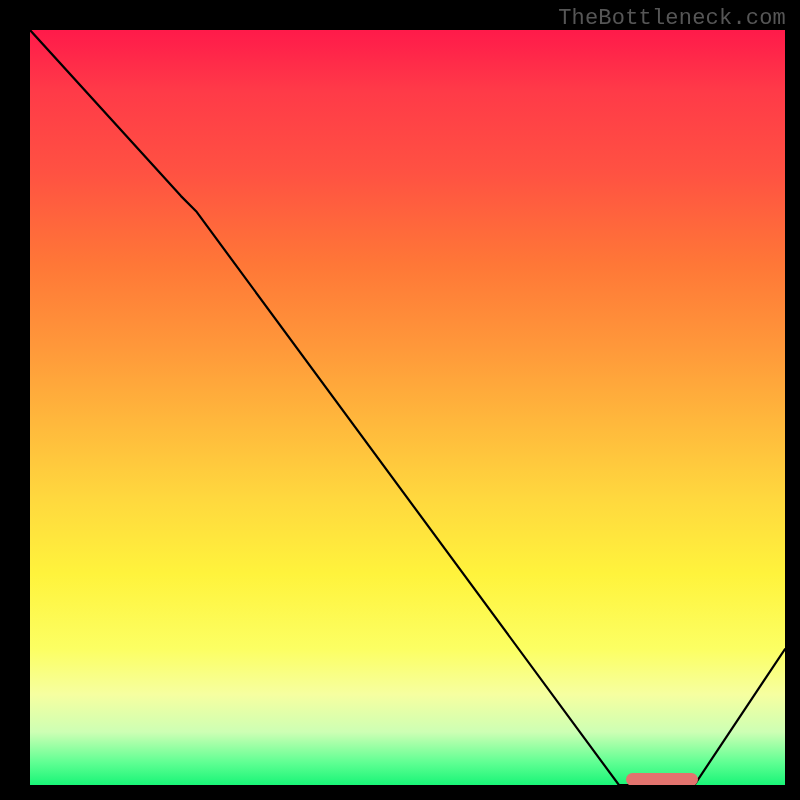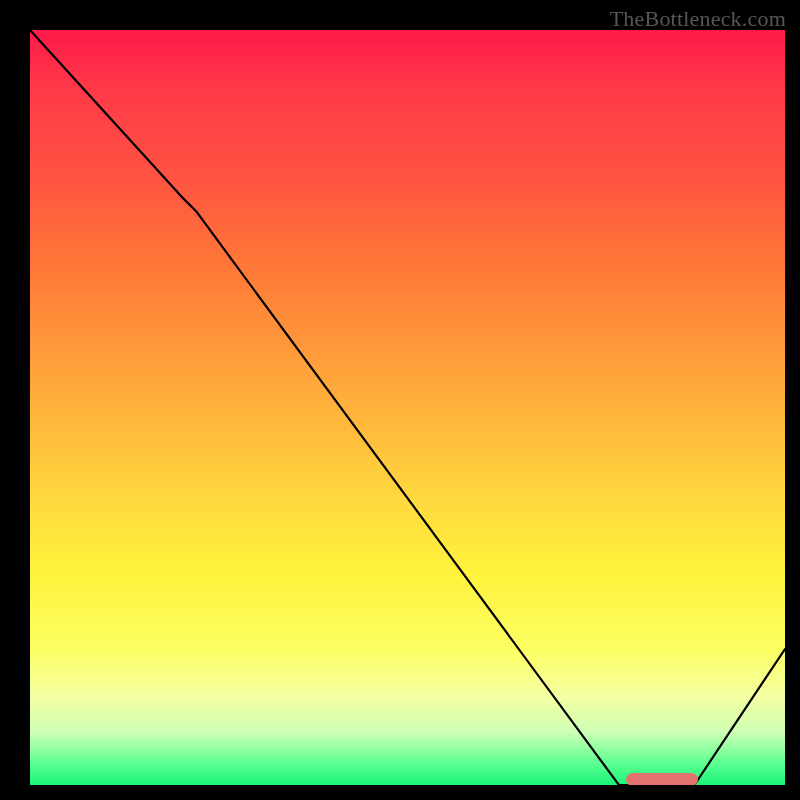--- a/index.html
+++ b/index.html
@@ -7,21 +7,21 @@
   .container {
     position: relative;
     width: 800px;
     height: 800px;
     background: #000;
   }
   .watermark {
     position: absolute;
     top: 6px;
     right: 14px;
-    font-family: Liberation Serif, serif;
+    font-family: Liberation Mono, monospace;
     font-size: 22px;
     font-weight: 500;
     color: #565656;
     letter-spacing: 0.2px;
     z-index: 20;
   }
   .plot-area {
     position: absolute;
     left: 30px;
     top: 30px;

